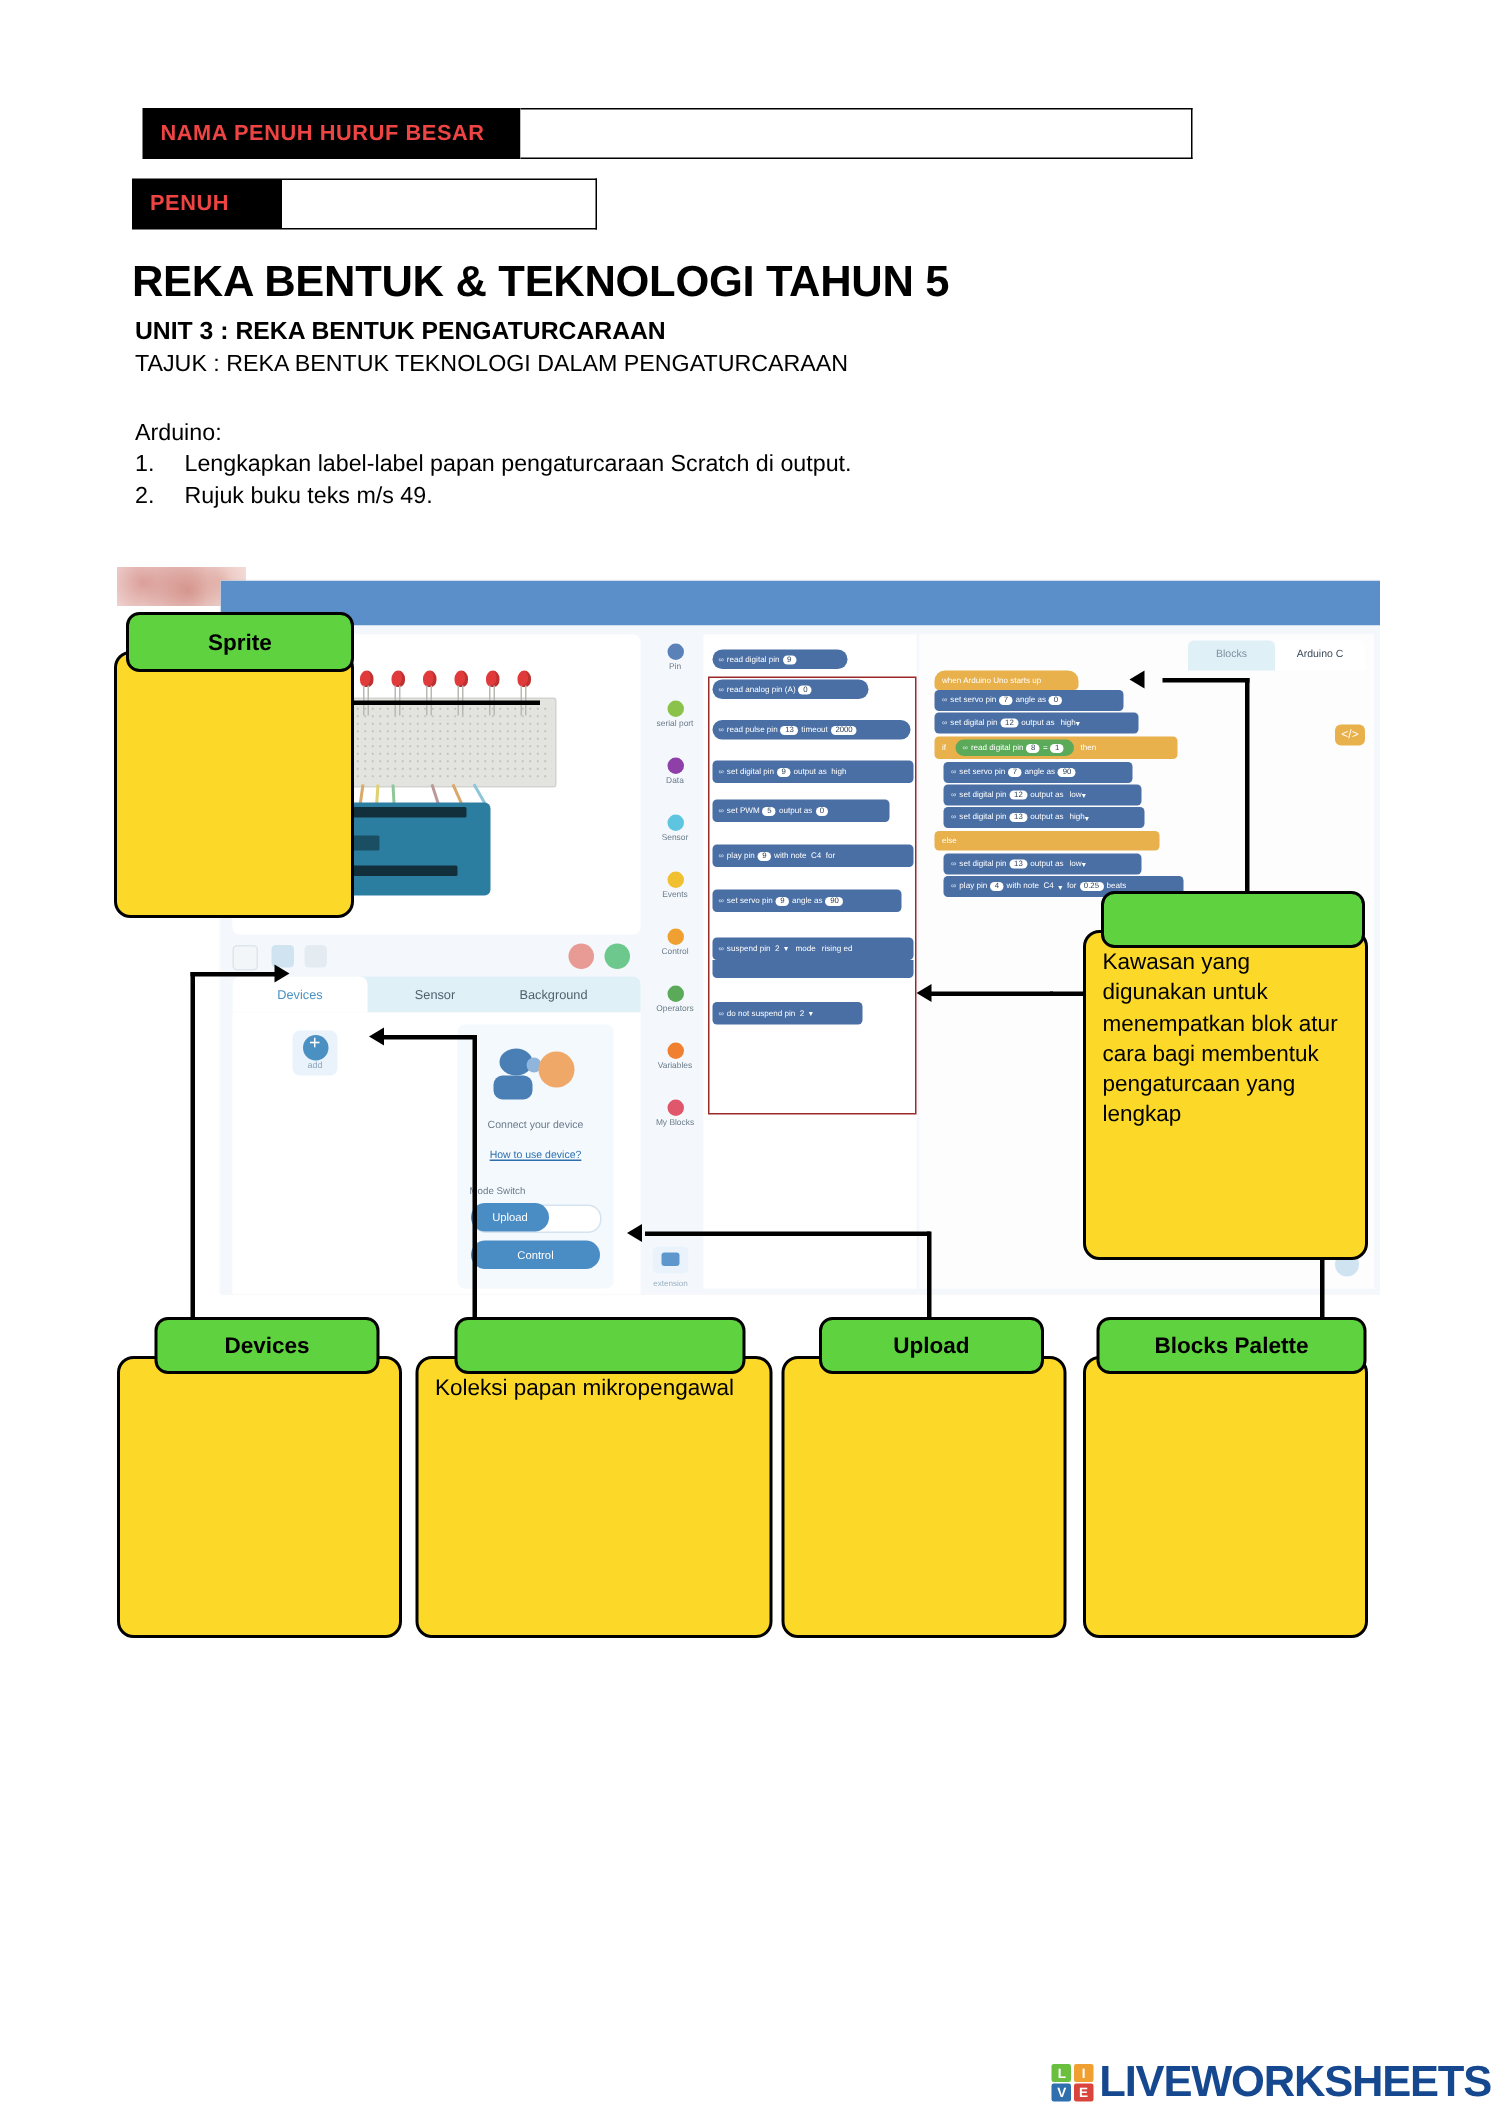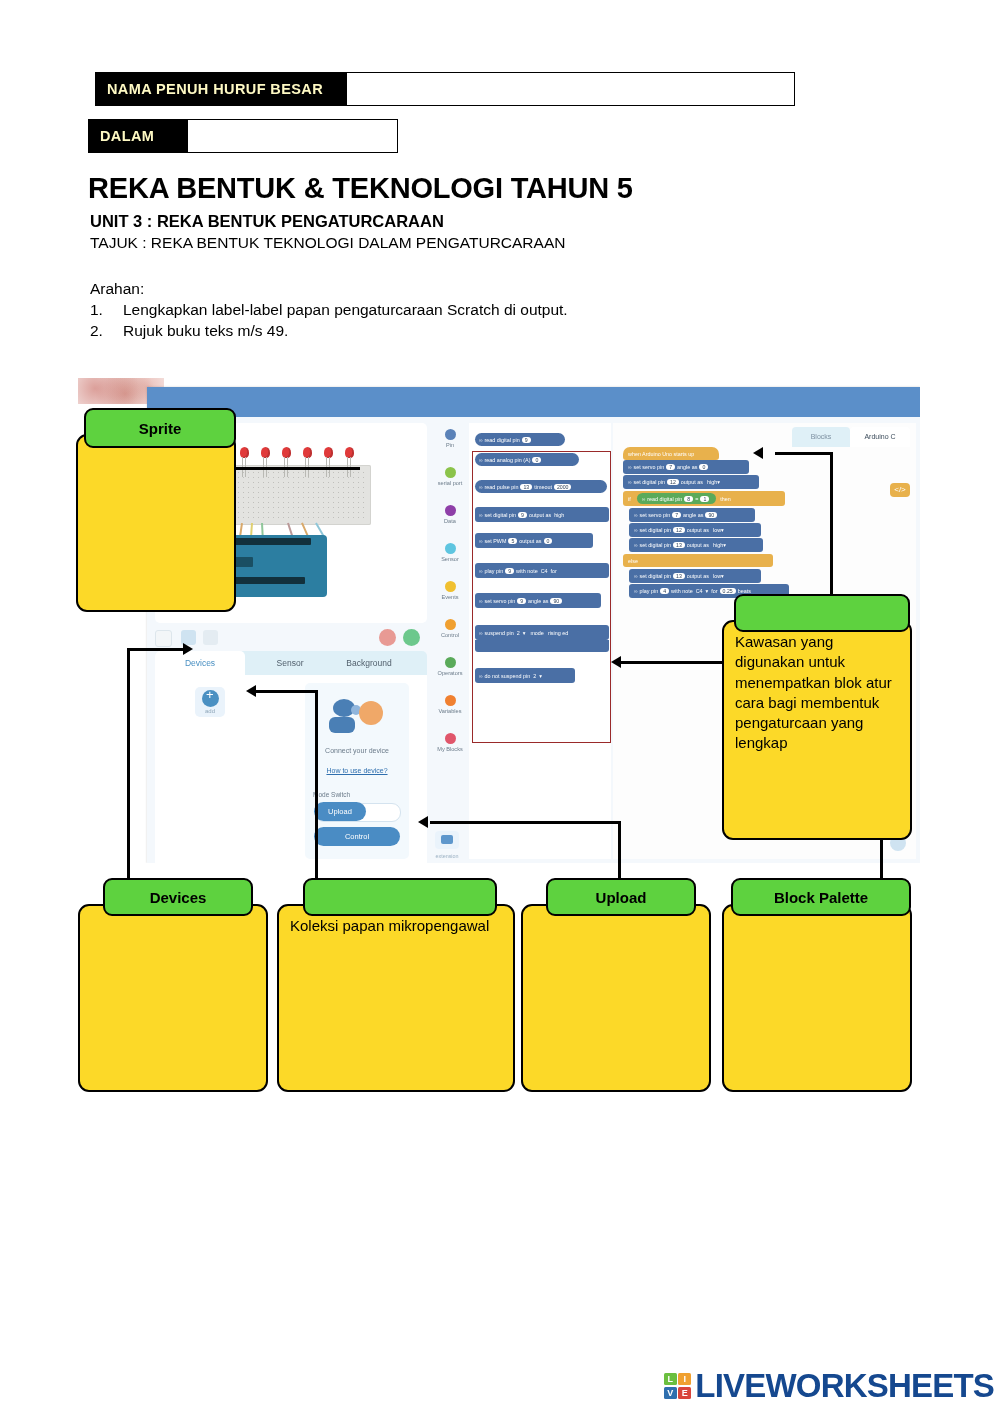--- a/index.html
+++ b/index.html
@@ -1,20 +1,20 @@
 <!DOCTYPE html>
 <html><head>
 <meta charset="utf-8">
 <style>
   html,body{margin:0;padding:0;background:#fff;}
   body{width:1000px;height:1413px;position:relative;font-family:"Liberation Sans",sans-serif;color:#000;overflow:hidden;}
 
   
   .fieldrow{position:absolute;display:flex;align-items:stretch;}
-  .fieldlbl{background:#000;color:#fef9c3;font-weight:bold;font-size:14.5px;letter-spacing:.4px;
+  .fieldlbl{background:#000;color:#ef4444;font-weight:bold;font-size:14.5px;letter-spacing:.4px;
             display:flex;align-items:center;padding:0 12px;}
   .fieldbox{background:#fff;border:1.6px solid #000;border-left:none;}
 
   #namerow{left:95px;top:72px;width:700px;height:34px;}
   #namerow .fieldlbl{width:252px;box-sizing:border-box;}
   #namerow .fieldbox{flex:1;}
   #classrow{left:88px;top:119px;width:310px;height:34px;}
   #classrow .fieldlbl{width:100px;box-sizing:border-box;}
   #classrow .fieldbox{flex:1;}
 
@@ -128,38 +128,38 @@
   
   .ln{position:absolute;background:#000;}
   .arrowL,.arrowR,.arrowU{position:absolute;width:0;height:0;}
   .arrowL{border-top:6px solid transparent;border-bottom:6px solid transparent;border-right:10px solid #000;}
   .arrowR{border-top:6px solid transparent;border-bottom:6px solid transparent;border-left:10px solid #000;}
 
   
   #lw{position:absolute;right:6px;bottom:8px;display:flex;align-items:center;}
   #lwgrid{display:grid;grid-template-columns:13px 13px;grid-template-rows:12px 12px;gap:1.5px;margin-right:4px;}
   .lwc{color:#fff;font-weight:bold;font-size:9px;display:flex;align-items:center;justify-content:center;border-radius:1.5px;}
-  #lwtext{color:#15488f;font-weight:bold;font-size:33px;letter-spacing:-.8px;}
+  #lwtext{color:#15488f;font-weight:bold;font-size:29px;letter-spacing:-.8px;}
 </style>
 </head>
 <body>
 
 <div class="fieldrow" id="namerow">
   <div class="fieldlbl">NAMA PENUH HURUF BESAR</div>
   <div class="fieldbox"></div>
 </div>
 <div class="fieldrow" id="classrow">
-  <div class="fieldlbl">DALAM</div>
+  <div class="fieldlbl">PENUH</div>
   <div class="fieldbox"></div>
 </div>
 
 <div id="title">REKA BENTUK &amp; TEKNOLOGI TAHUN 5</div>
 <div id="unit">UNIT 3 : REKA BENTUK PENGATURCARAAN</div>
 <div id="tajuk">TAJUK : REKA BENTUK TEKNOLOGI DALAM PENGATURCARAAN</div>
-<div id="arahanlbl">Arahan:</div>
+<div id="arahanlbl">Arduino:</div>
 <div class="arahan-item" id="ar1">
   <span class="num">1.</span>
   <span>Lengkapkan label-label papan pengaturcaraan Scratch di output.</span>
 </div>
 <div class="arahan-item" id="ar2">
   <span class="num">2.</span>
   <span>Rujuk buku teks m/s 49.</span>
 </div>
 
 <div id="shot">
@@ -459,21 +459,21 @@
   <div class="co-head" style="left:303px;top:878px;width:190px;height:34px"></div>
   <div class="co-body" style="left:277px;top:904px;width:238px;height:188px">Koleksi papan mikropengawal</div>
 </div>
 
 <div class="callout">
   <div class="co-head" style="left:546px;top:878px;width:146px;height:34px">Upload</div>
   <div class="co-body" style="left:521px;top:904px;width:190px;height:188px"></div>
 </div>
 
 <div class="callout">
-  <div class="co-head" style="left:731px;top:878px;width:176px;height:34px">Block Palette</div>
+  <div class="co-head" style="left:731px;top:878px;width:176px;height:34px">Blocks Palette</div>
   <div class="co-body" style="left:722px;top:904px;width:190px;height:188px"></div>
 </div>
 
 <div id="lw">
   <div id="lwgrid">
     <div class="lwc" style="background:#6bbf3f">L</div>
     <div class="lwc" style="background:#f0a030">I</div>
     <div class="lwc" style="background:#2f6fae">V</div>
     <div class="lwc" style="background:#d9453c">E</div>
   </div>

